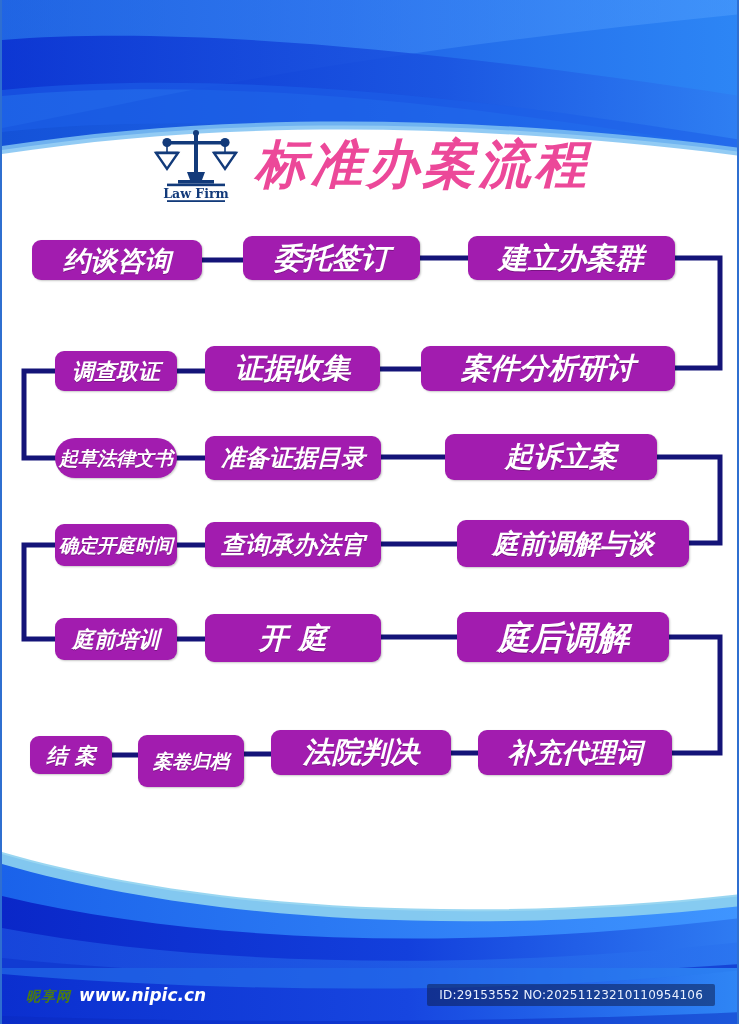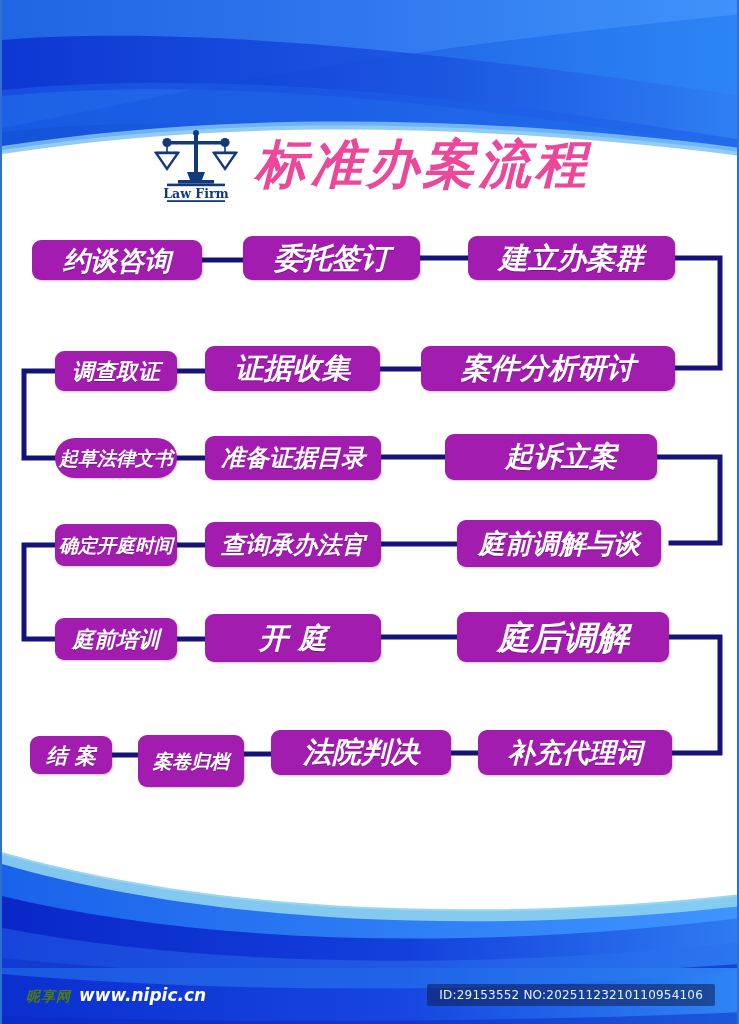--- a/index.html
+++ b/index.html
@@ -177,21 +177,21 @@
       <div class="node" style="left: 241px; top: 0px; width: 177px; height: 44px; font-size: 29px;">委托签订</div>
       <div class="node" style="left: 466px; top: 0px; width: 207px; height: 44px; font-size: 29px;">建立办案群</div>
       <div class="node" style="left: 53px; top: 115px; width: 122px; height: 40px; font-size: 22px;">调查取证</div>
       <div class="node" style="left: 203px; top: 110px; width: 175px; height: 45px; font-size: 29px;">证据收集</div>
       <div class="node" style="left: 419px; top: 110px; width: 254px; height: 45px; font-size: 29px;">案件分析研讨</div>
       <div class="node" style="left: 53px; top: 202px; width: 122px; height: 40px; font-size: 19px; border-radius: 20px;">起草法律文书</div>
       <div class="node" style="left: 203px; top: 200px; width: 176px; height: 44px; font-size: 24px;">准备证据目录</div>
       <div class="node" style="left: 443px; top: 198px; width: 212px; height: 46px; font-size: 28px; padding-left: 20px;">起诉立案</div>
       <div class="node" style="left: 53px; top: 288px; width: 122px; height: 42px; font-size: 19px;">确定开庭时间</div>
       <div class="node" style="left: 203px; top: 286px; width: 176px; height: 45px; font-size: 24px;">查询承办法官</div>
-      <div class="node" style="left: 455px; top: 284px; width: 204px; height: 47px; font-size: 27px;">庭前调解与谈</div>
+      <div class="node" style="left: 455px; top: 284px; width: 232px; height: 47px; font-size: 27px;">庭前调解与谈</div>
       <div class="node" style="left: 53px; top: 382px; width: 122px; height: 42px; font-size: 22px;">庭前培训</div>
       <div class="node" style="left: 203px; top: 378px; width: 176px; height: 48px; font-size: 29px;">开 庭</div>
       <div class="node" style="left: 455px; top: 376px; width: 212px; height: 50px; font-size: 33px;">庭后调解</div>
       <div class="node" style="left: 28px; top: 500px; width: 82px; height: 38px; font-size: 21px;">结 案</div>
       <div class="node" style="left: 136px; top: 499px; width: 106px; height: 52px; font-size: 19px;">案卷归档</div>
       <div class="node" style="left: 269px; top: 494px; width: 180px; height: 45px; font-size: 29px;">法院判决</div>
       <div class="node" style="left: 476px; top: 494px; width: 194px; height: 45px; font-size: 27px;">补充代理词</div>
     </div>
 
   <svg id="wave-bottom" viewBox="0 0 739 180" preserveAspectRatio="none">

